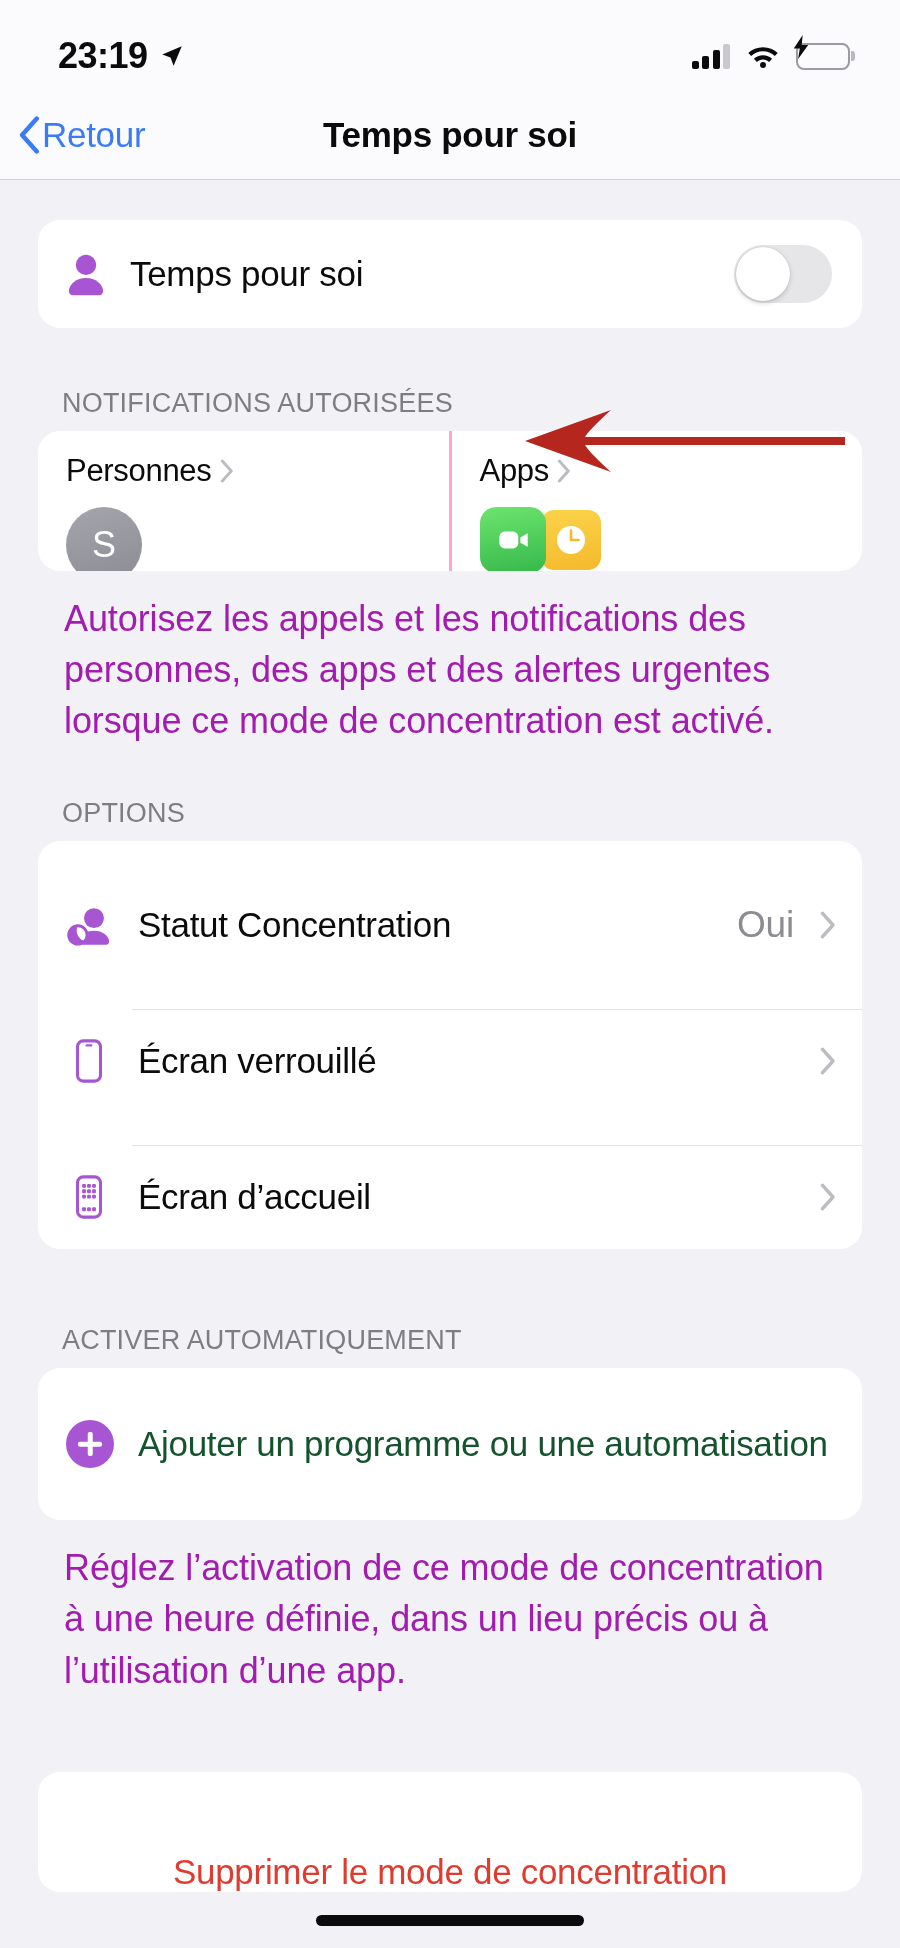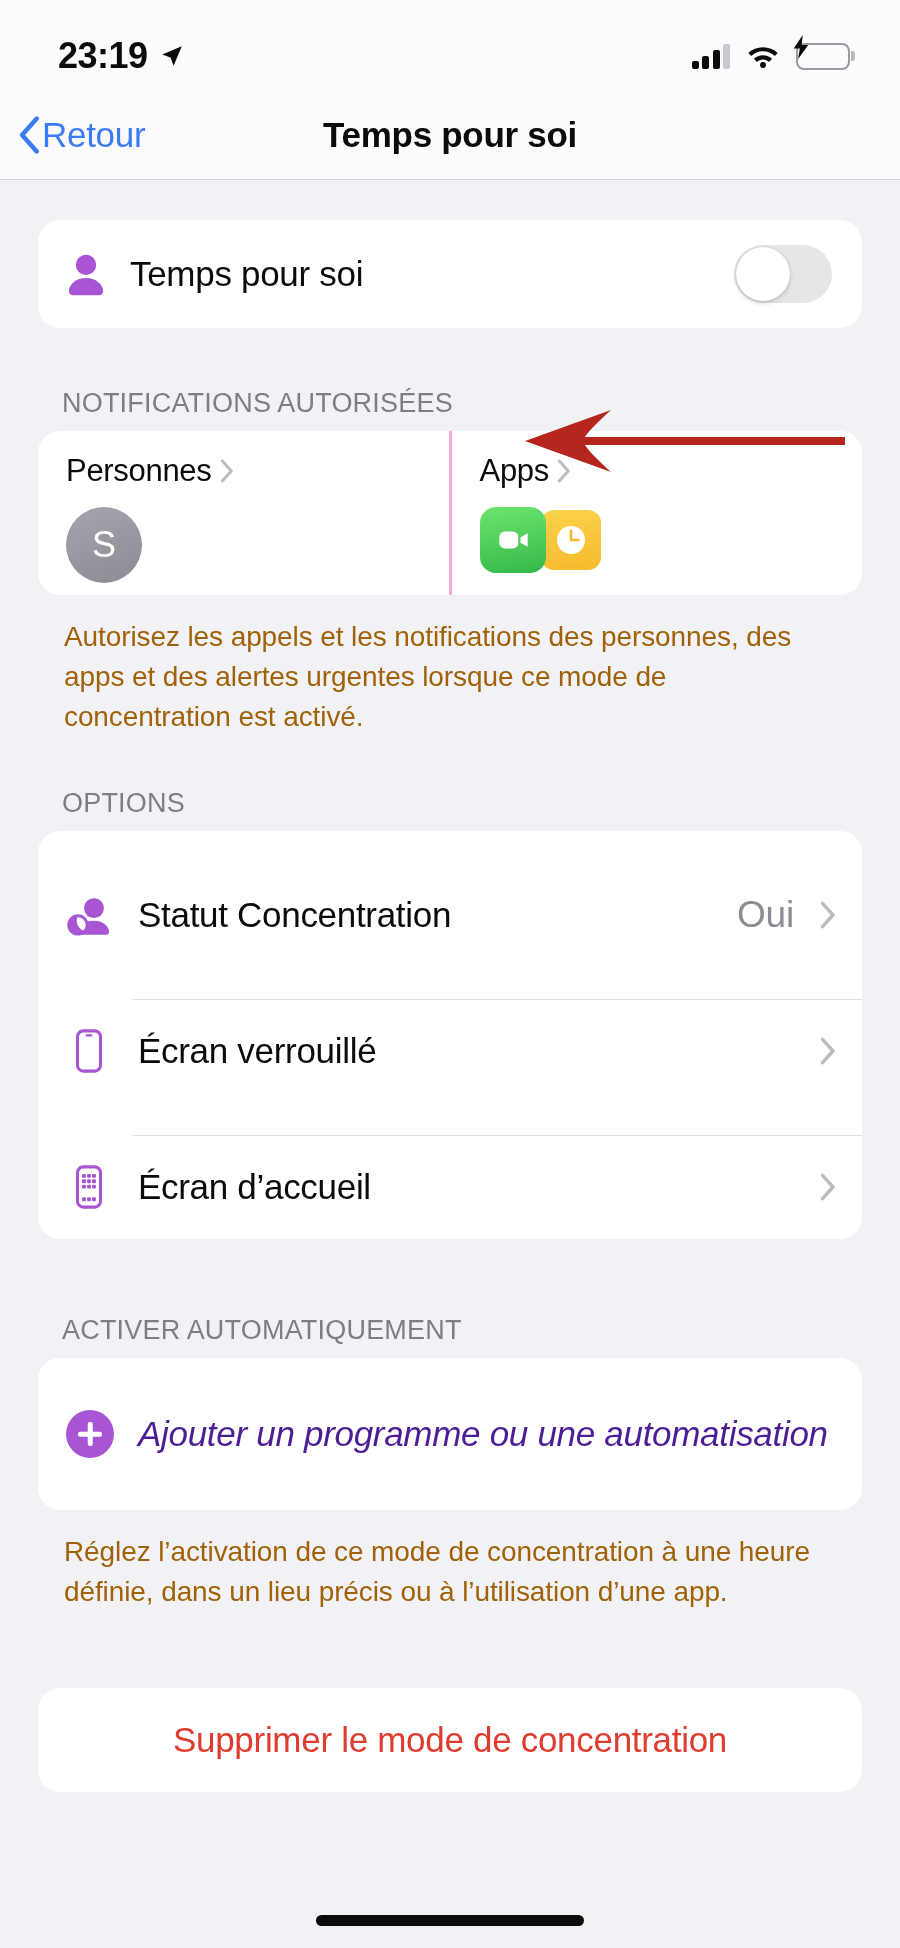--- a/index.html
+++ b/index.html
@@ -144,23 +144,23 @@
   }
 
   .section-header {
     font-size: 27px;
     color: #7d7d85;
     letter-spacing: 0.2px;
     padding: 0 24px 12px 24px;
   }
 
   .section-footer {
-    font-size: 28px;
+    font-size: 36px;
     line-height: 1.42;
-    color: #a16207;
+    color: #a21caf;
     padding: 22px 26px 0 26px;
     letter-spacing: -0.1px;
   }
 
   
   .toggle-row {
     height: 108px;
     display: flex;
     align-items: center;
     padding: 0 30px 0 28px;
@@ -187,21 +187,21 @@
     top: 2px; left: 2px;
     width: 54px; height: 54px;
     border-radius: 50%;
     background: #ffffff;
     box-shadow: 0 2px 5px rgba(0,0,0,0.18), 0 0 1px rgba(0,0,0,0.18);
   }
 
   
   .split-card {
     display: flex;
-    height: 164px;
+    height: 140px;
   }
   .split-half {
     flex: 1;
     padding: 22px 26px 0 28px;
     cursor: pointer;
   }
   .split-half.right { border-left: 3px solid #f9a8d4; }
   .split-title-row {
     display: flex;
     align-items: center;
@@ -296,30 +296,29 @@
     position: absolute;
     background: #ffffff;
     border-radius: 2px;
     left: 50%; top: 50%;
   }
   .plus-circle::before { width: 24px; height: 4.5px; transform: translate(-50%,-50%); }
   .plus-circle::after  { width: 4.5px; height: 24px; transform: translate(-50%,-50%); }
   .add-label {
     font-size: 35px;
     line-height: 1.22;
-    color: #4c1d95;
-    letter-spacing: -0.3px;
-    font-style: italic;
+    color: #14532d;
+    letter-spacing: -0.3px;
   }
 
   
   .delete-card {
-    height: 104px;
-    display: flex;
-    align-items: center;
+    height: 120px;
+    display: flex;
+    align-items: flex-end;
     justify-content: center;
     cursor: pointer;
   }
   .delete-label {
     font-size: 35px;
     color: #e03b2f;
     letter-spacing: -0.3px;
   }
 
   

